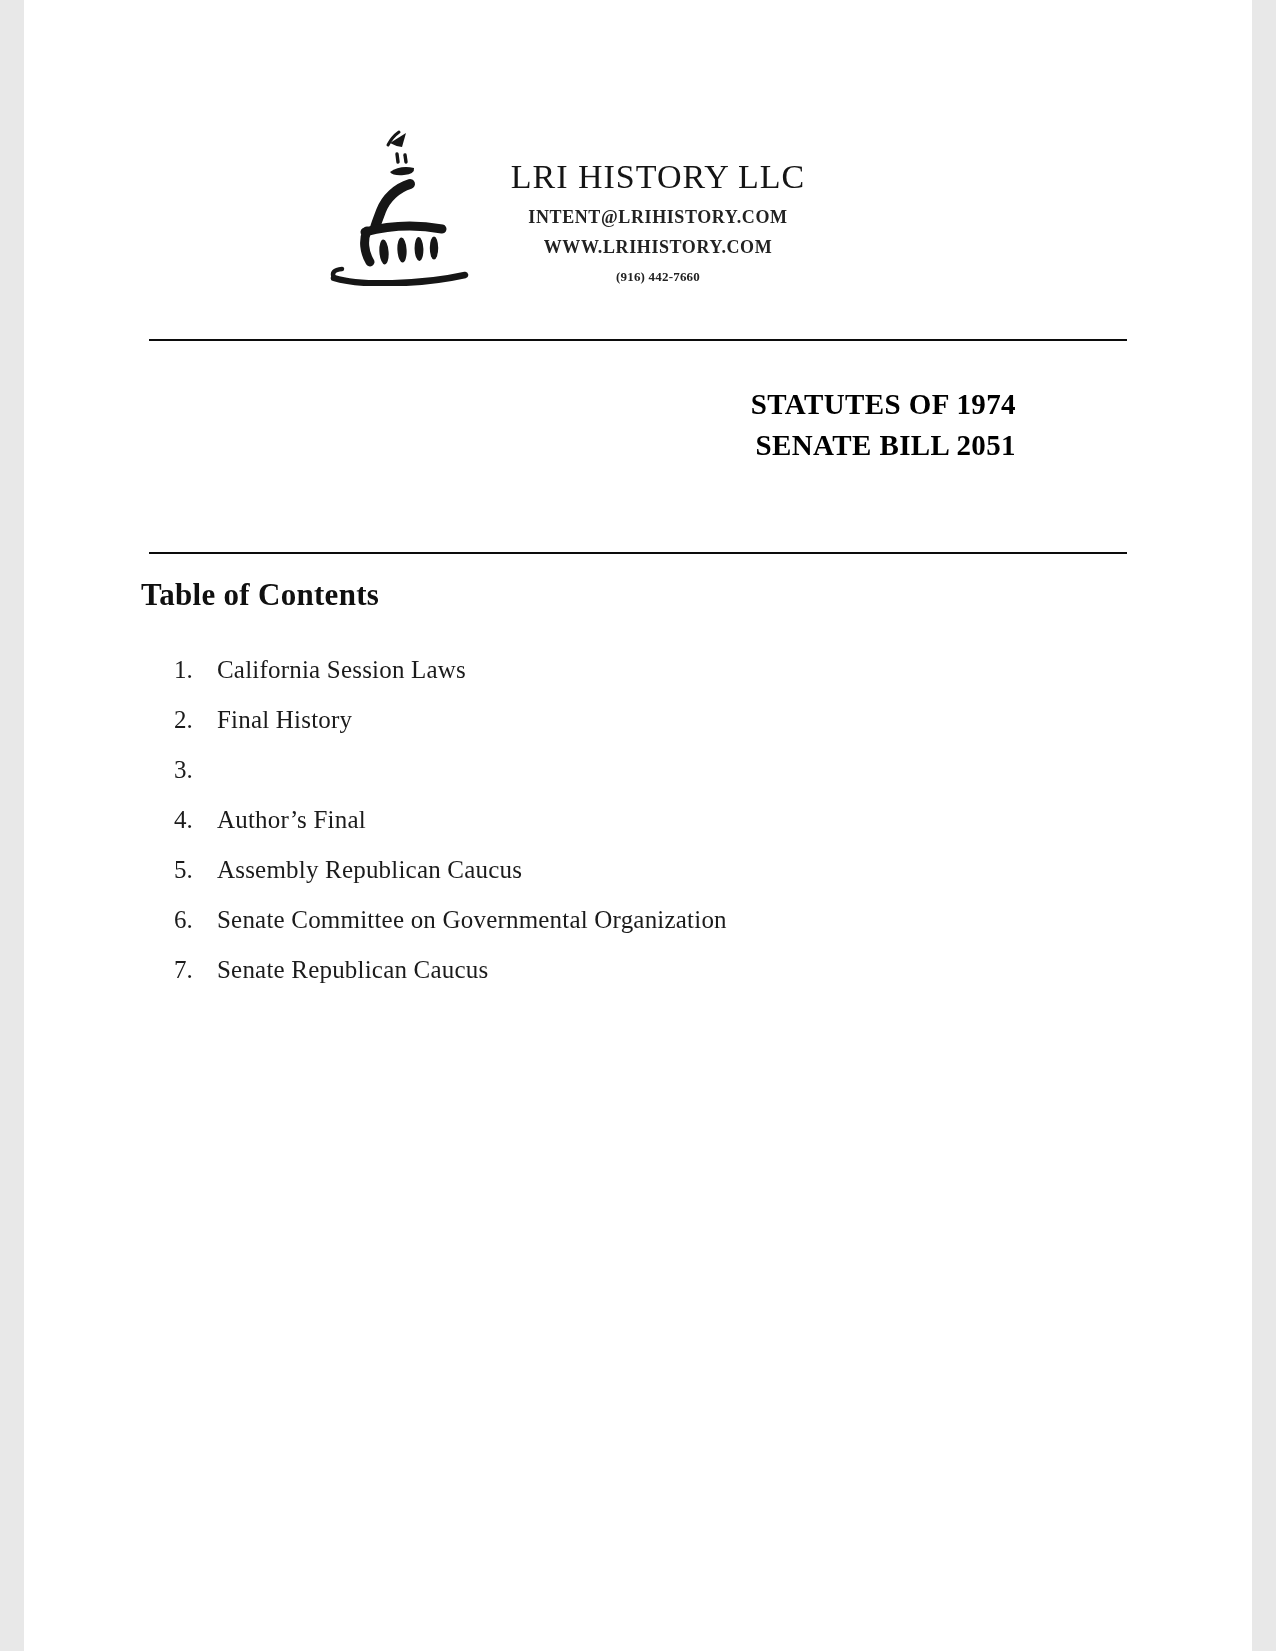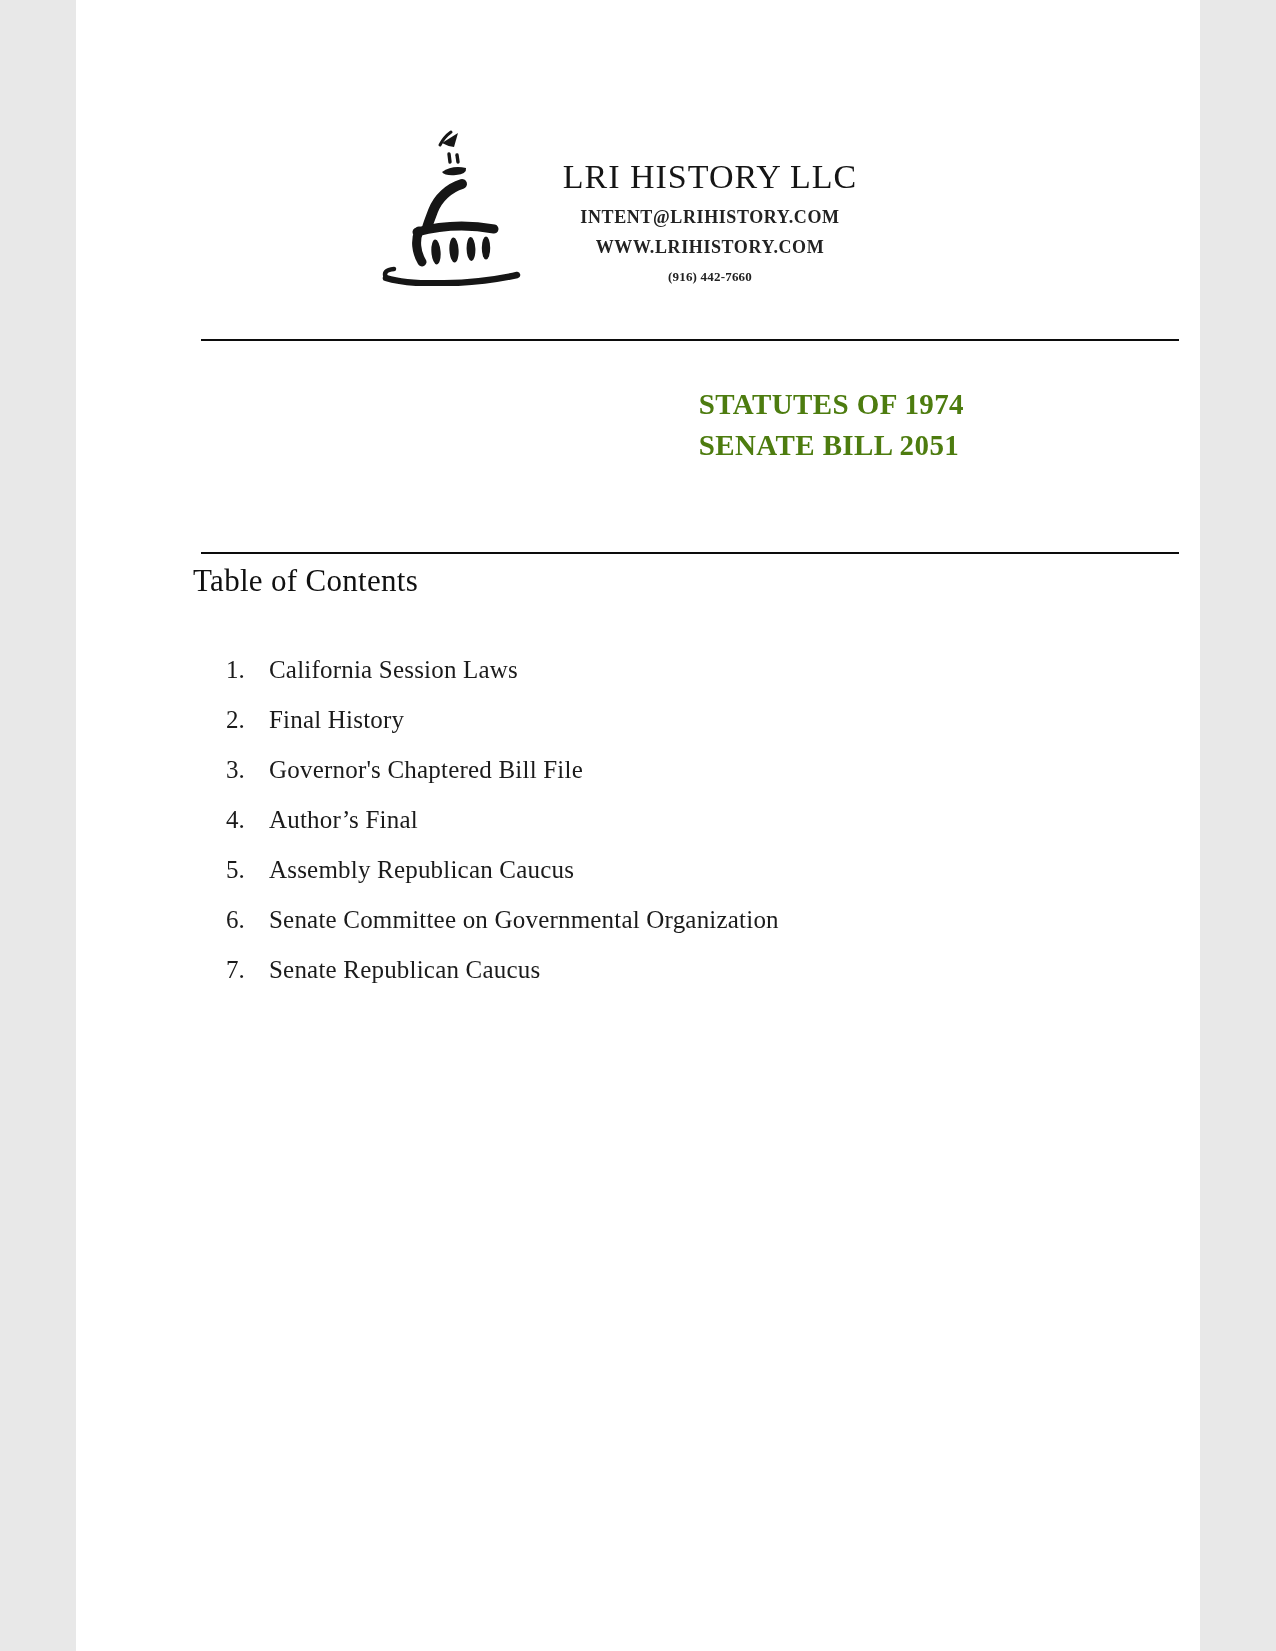--- a/index.html
+++ b/index.html
@@ -1,19 +1,19 @@
 <!DOCTYPE html>
 <html><head>
 <meta charset="utf-8">
 <style>
   * { margin: 0; padding: 0; box-sizing: border-box; }
   html, body { background: #e8e8e8; }
   .page {
     position: relative;
-    width: 1124px;
+    width: 1228px;
     height: 1651px;
     background: #ffffff;
     margin: 0 auto;
     font-family: "Liberation Serif", "DejaVu Serif", serif;
     color: #1a1a1a;
     overflow: hidden;
   }
 
   
   .logo {
@@ -60,36 +60,36 @@
     background: #0c0c0c;
   }
   .rule-1 { top: 339px; }
   .rule-2 { top: 552px; }
 
   
   .reference {
     position: absolute;
     top: 384px;
     right: 236px;
-    text-align: left;
+    text-align: right;
     font-weight: bold;
     font-size: 29px;
     line-height: 41px;
-    color: #4d7c0f;
+    color: #000000;
     letter-spacing: 0.4px;
   }
   .ref-line { white-space: pre-wrap; }
 
   
   .toc-heading {
     position: absolute;
     left: 117px;
-    top: 563px;
+    top: 577px;
     font-size: 31px;
-    font-weight: normal;
+    font-weight: bold;
     color: #101010;
     letter-spacing: 0.3px;
   }
   .toc-list {
     position: absolute;
     left: 150px;
     top: 645px;
     font-size: 25px;
     color: #1b1b1b;
   }
@@ -162,21 +162,20 @@
     <div class="toc-item">
       <span class="toc-number">1.</span>
       <span class="toc-label">California Session Laws</span>
     </div>
     <div class="toc-item">
       <span class="toc-number">2.</span>
       <span class="toc-label">Final History</span>
     </div>
     <div class="toc-item">
       <span class="toc-number">3.</span>
-      <span class="toc-label">Governor's Chaptered Bill File</span>
     </div>
     <div class="toc-item">
       <span class="toc-number">4.</span>
       <span class="toc-label">Author’s Final</span>
     </div>
     <div class="toc-item">
       <span class="toc-number">5.</span>
       <span class="toc-label">Assembly Republican Caucus</span>
     </div>
     <div class="toc-item">

